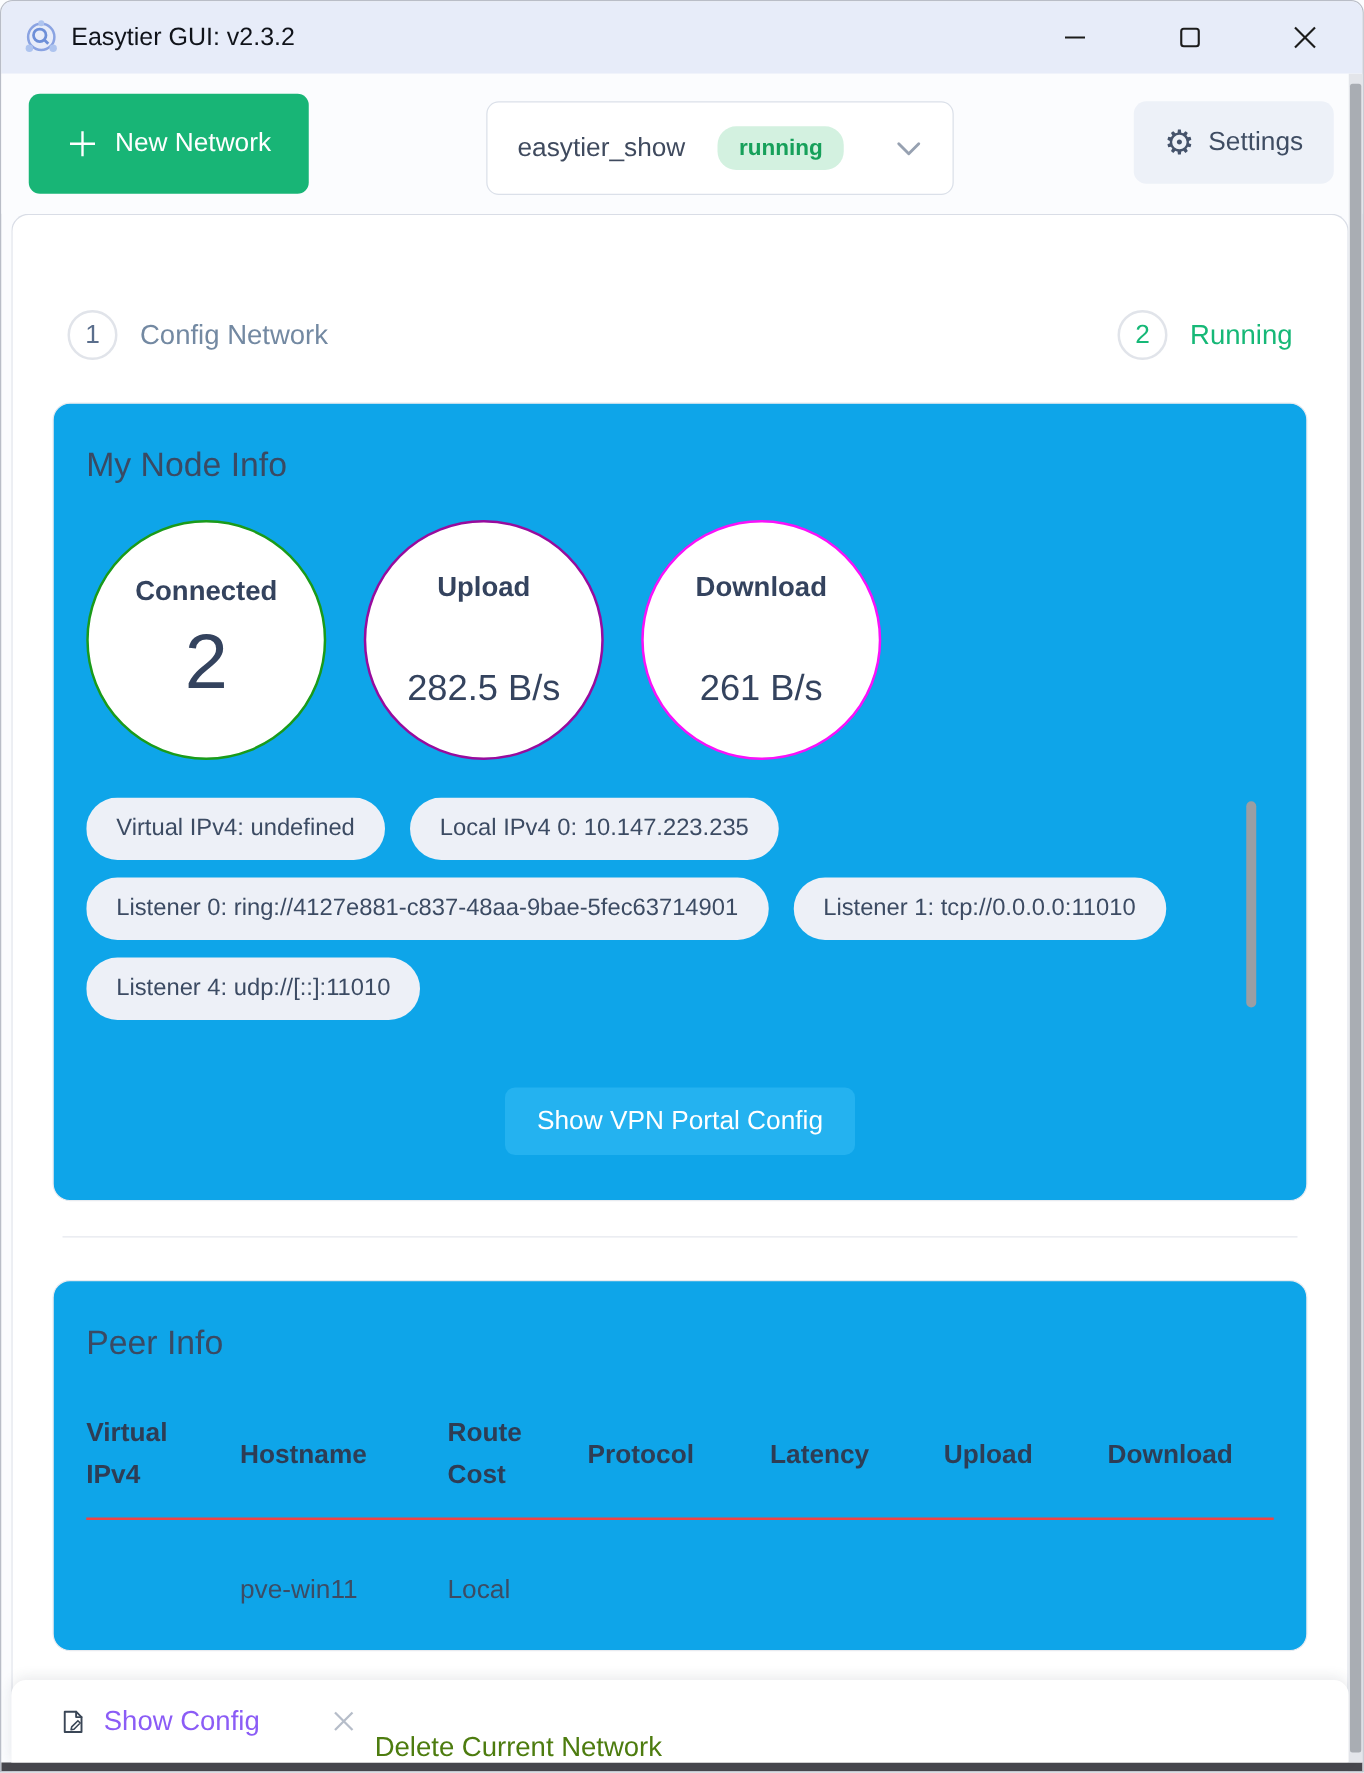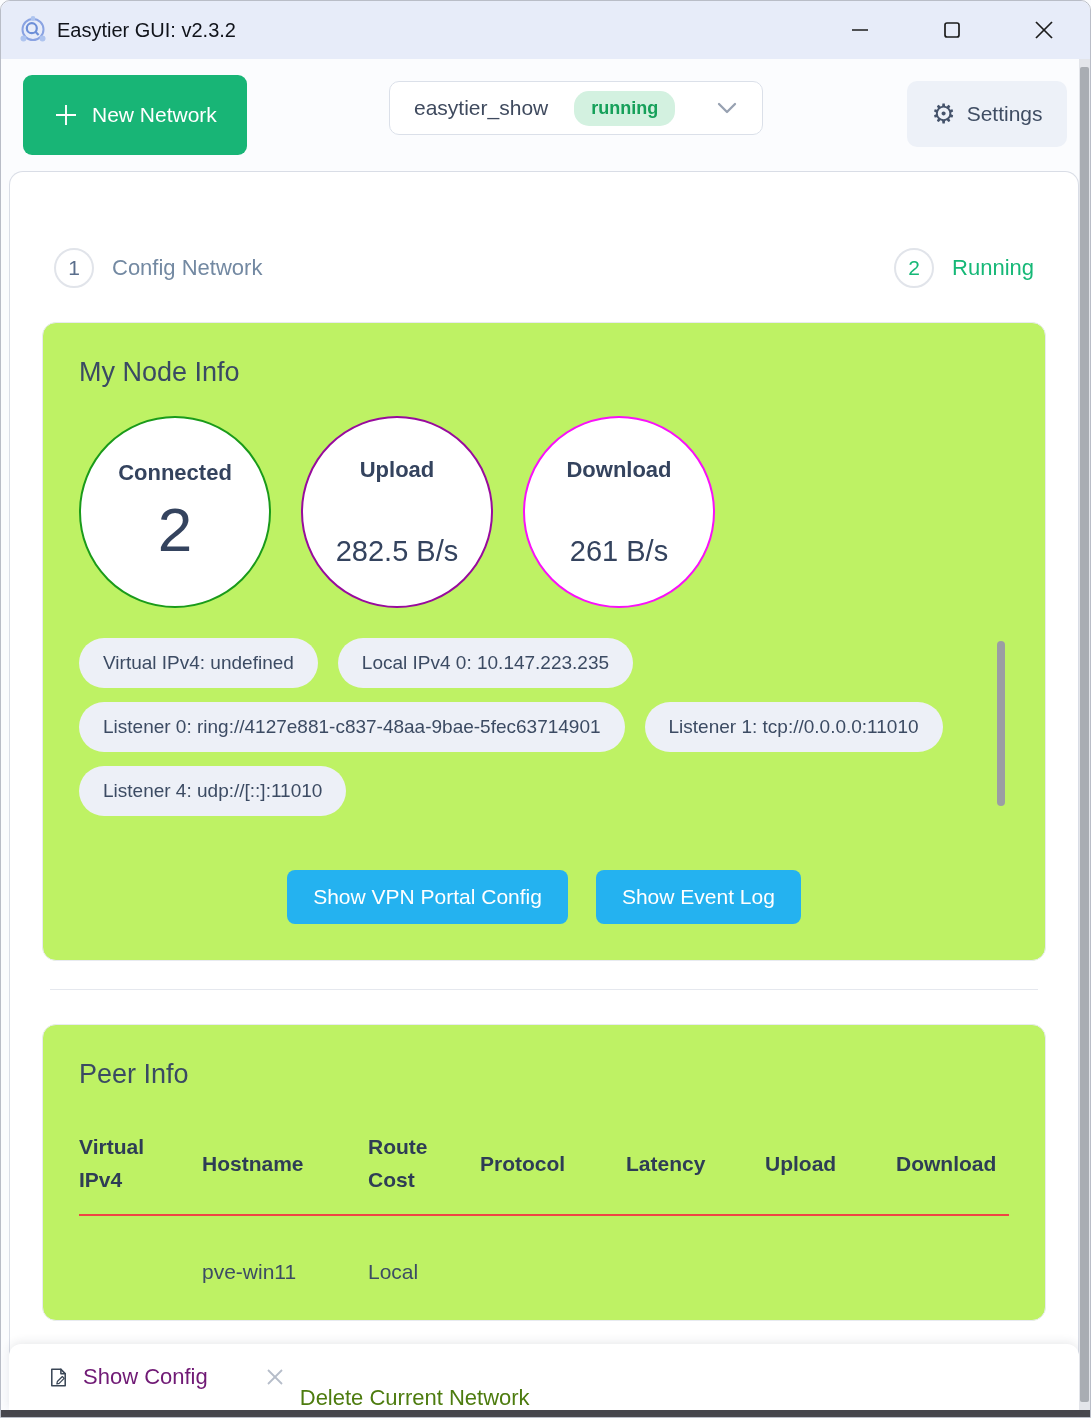--- a/index.html
+++ b/index.html
@@ -36,21 +36,21 @@
     display:flex; align-items:center; padding:0 22px;
     background:#fbfcfe;
   }
   .btn-new {
     height:80px; padding:0 30px; border:none; border-radius:9px;
     background:#18b576; color:#fff; font-size:21px;
     font-family:"Liberation Sans", sans-serif;
     display:flex; align-items:center; gap:13px; cursor:pointer;
   }
   .net-select {
-    position:absolute; left:388px; top:22px; width:374px; height:54px;
+    position:absolute; left:388px; top:22px; width:374px; height:75px;
     background:#fff; border:1px solid #dbe0e9; border-radius:10px;
     display:flex; align-items:center; padding:0 24px; cursor:pointer;
   }
   .net-select .value { font-size:21px; color:#3f4a5e; }
   .badge-running {
     margin-left:26px; background:#d3f1e0; color:#16a05a;
     font-size:18px; font-weight:bold; padding:7px 17px; border-radius:15px;
   }
   .net-select .chev { margin-left:auto; display:flex; }
   .btn-settings {
@@ -77,23 +77,23 @@
     width:40px; height:40px; border-radius:50%;
     border:2px solid #e1e4ea; background:#fff;
     display:flex; align-items:center; justify-content:center;
     font-size:21px; color:#5a6e8c;
   }
   .step-label { font-size:22px; color:#7389a2; }
   .step.active .step-circle { color:#16b877; }
   .step.active .step-label { color:#16b877; }
 
   .card {
-    margin:34px 32px 0; background:#bef264;
+    margin:34px 32px 0; background:#0ea5e9;
     border:1px solid #e8ebf0; border-radius:14px;
-    padding:30px 36px 36px; position:relative;
+    padding:30px 26px 36px; position:relative;
   }
   .card h2 { font-size:27px; font-weight:400; color:#3a4a63; margin-top:4px; }
 
   
   .stats { margin-top:28px; display:flex; justify-content:flex-start; gap:30px; }
   .stat {
     width:192px; height:192px; border-radius:50%;
     border:2px solid #1a9b1a; background:#fff;
     display:flex; flex-direction:column; align-items:center; justify-content:center;
     gap:14px;
@@ -141,21 +141,21 @@
   .pcell { font-size:21px; color:#3c4c64; padding-right:14px; }
 
   
   .footer {
     position:absolute; left:8px; right:11px; bottom:7px; height:66px;
     background:#fff; border-radius:12px 12px 0 0;
     box-shadow:0 -2px 10px rgba(40,50,70,.10);
     display:flex; align-items:center; padding-left:38px; z-index:6;
   }
   .footer-item { display:flex; align-items:center; gap:13px; cursor:pointer; }
-  .footer-item span { font-size:22px; color:#701a75; }
+  .footer-item span { font-size:22px; color:#8b5cf6; }
   .footer-item.disabled span { color:#4d7c0f;margin-top:41px; }
   .footer-item + .footer-item { margin-left:55px; }
 
   .bottom-edge {
     position:absolute; left:0; right:0; bottom:0; height:7px;
     background:#47474d; z-index:5;
   }
   .vscrollbar {
     position:absolute; right:0; top:58px; bottom:7px; width:11px;
     background:#e3e5ea; z-index:7; cursor:pointer;
@@ -264,21 +264,20 @@
       <span class="tag">Virtual IPv4: undefined</span>
       <span class="tag">Local IPv4 0: 10.147.223.235</span>
       <span class="tag">Listener 0: ring://4127e881-c837-48aa-9bae-5fec63714901</span>
       <span class="tag">Listener 1: tcp://0.0.0.0:11010</span>
       <span class="tag">Listener 4: udp://[::]:11010</span>
     </div>
     <div class="tags-scrollbar"></div>
 
     <div class="node-buttons">
       <button class="btn-blue">Show VPN Portal Config</button>
-      <button class="btn-blue">Show Event Log</button>
     </div>
   </section>
 
   <hr class="divider">
 
   <section class="card">
     <h2>Peer Info</h2>
     <div class="ptable">
       <div class="phead">
         <div class="pcol">Virtual IPv4</div>

